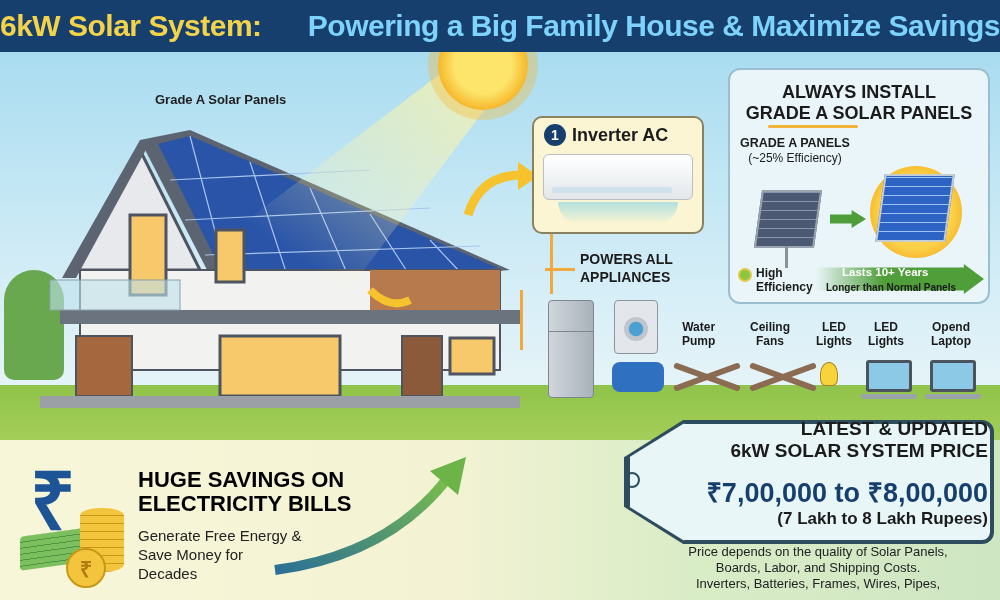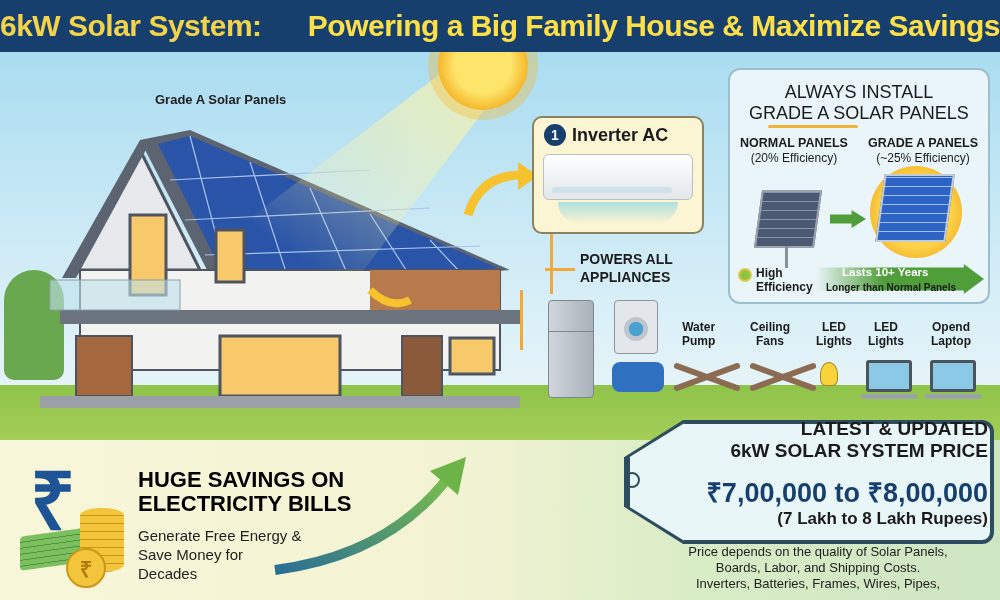--- a/index.html
+++ b/index.html
@@ -1,40 +1,40 @@
 <!DOCTYPE html>
 <html><head>
 <meta charset="utf-8">
 <style>
 *{box-sizing:border-box;margin:0;padding:0}
 body{width:1000px;height:600px;overflow:hidden;font-family:"Liberation Sans",sans-serif;position:relative;background:#cfeaf5}
 .header{position:absolute;left:0;top:0;width:1000px;height:52px;background:#173f6d;display:flex;align-items:center;justify-content:space-between;font-weight:700;font-size:30px;letter-spacing:-0.5px;z-index:5}
 .header .hl{color:#f3d34a}
-.header .rest{color:#fde047;margin-left:8px}
+.header .rest{color:#7dd3fc;margin-left:8px}
 .sky{position:absolute;left:0;top:52px;width:1000px;height:340px;background:linear-gradient(180deg,#a9dcf0 0%,#d6eef7 70%,#e6f4f8 100%)}
 .ground{position:absolute;left:0;top:385px;width:1000px;height:60px;background:linear-gradient(180deg,#8fc34a,#a6cf5a)}
 .bottom{position:absolute;left:0;top:440px;width:1000px;height:160px;background:linear-gradient(90deg,#f8f6d8 0%,#f3f3d4 45%,#d8ecc6 70%,#cfe6c3 100%)}
 .sun{position:absolute;left:438px;top:20px;width:90px;height:90px;border-radius:50%;background:radial-gradient(circle,#fde46a 45%,#f6b82c 70%);box-shadow:0 0 0 10px rgba(246,184,44,.35);z-index:4}
 .beam{position:absolute;left:210px;top:55px;width:300px;height:260px;background:linear-gradient(215deg,rgba(255,245,170,.85),rgba(255,245,170,0) 75%);clip-path:polygon(85% 0,100% 8%,40% 100%,5% 70%);z-index:3}
 
 .house{position:absolute;left:40px;top:110px;width:490px;height:300px;z-index:2}
 .panel-label{position:absolute;left:155px;top:92px;font-size:13px;font-weight:700;color:#1f1f1f;z-index:6}
 .tree{position:absolute;left:4px;top:270px;width:60px;height:110px;border-radius:30px 30px 10px 10px;background:#6aa84f;z-index:1}
 
 .inv{position:absolute;left:532px;top:116px;width:172px;height:118px;border:2px solid #8a8160;border-radius:10px;background:#fbf5d3;z-index:4}
 .inv-title{display:flex;align-items:center;gap:6px;margin:6px 0 0 10px;font-weight:700;font-size:18px;color:#1c1c1c}
 .inv-num{width:22px;height:22px;border-radius:50%;background:#173f6d;color:#fff;font-size:14px;display:flex;align-items:center;justify-content:center}
 .ac{margin:8px auto 0;width:150px;height:46px;border-radius:6px;background:linear-gradient(180deg,#fff,#e3e7ea);border:1px solid #b8c0c6;position:relative}
 .ac::after{content:"";position:absolute;left:8px;right:20px;bottom:6px;height:6px;border-radius:2px;background:#cfe1ea}
 .ac-air{margin:2px auto 0;width:120px;height:22px;background:linear-gradient(180deg,rgba(130,210,230,.6),rgba(130,210,230,0));border-radius:0 0 40px 40px}
 .wire{position:absolute;background:#f0a93a;z-index:3}
 .powers{position:absolute;left:580px;top:250px;font-weight:700;font-size:14px;color:#1c1c1c;line-height:18px;z-index:4}
 
 .grade{position:absolute;left:728px;top:68px;width:262px;height:236px;border:2px solid #9bbfcf;border-radius:12px;background:#e9f5f8;z-index:4}
-.grade-title{text-align:center;font-weight:400;font-size:18px;line-height:21px;color:#1b1b1b;margin-top:12px}
+.grade-title{text-align:center;font-weight:700;font-size:18px;line-height:21px;color:#1b1b1b;margin-top:12px}
 .grade-title .underline{display:block;width:90px;height:3px;background:#f2b33a;border-radius:2px;margin:1px 0 0 38px}
 .grade-cols{display:flex;justify-content:space-between;padding:0 10px;margin-top:8px}
 .grade-col{text-align:center;font-size:12px;color:#1b1b1b;line-height:15px}
 .grade-col b{display:block;font-size:12.5px}
 .panel-normal{position:absolute;left:28px;top:120px;width:60px;height:58px;background:repeating-linear-gradient(0deg,#4c5972 0 8px,#8894aa 8px 9px),#4c5972;transform:skewX(-8deg);border:2px solid #9aa3ad}
 .pole{position:absolute;left:55px;top:176px;width:3px;height:22px;background:#8a9099}
 .arrow-small{position:absolute;left:100px;top:140px;width:36px;height:18px;background:#4f9e3a;clip-path:polygon(0 25%,60% 25%,60% 0,100% 50%,60% 100%,60% 75%,0 75%)}
 .sun-small{position:absolute;left:140px;top:96px;width:92px;height:92px;border-radius:50%;background:radial-gradient(circle,#fcd24b 55%,#f6b82c 75%)}
 .panel-grade{position:absolute;left:150px;top:104px;width:70px;height:68px;background:repeating-linear-gradient(0deg,#2d63c4 0 8px,#9fc1ef 8px 9px),#2d63c4;transform:skewX(-8deg);border:2px solid #c4ccd4}
 .badge{position:absolute;left:8px;top:198px;width:14px;height:14px;border-radius:50%;background:#8cc63f;border:2px solid #e2c84a}
@@ -189,24 +189,20 @@
 </div>
 
 <div class="grade">
   <div class="grade-title">
     <div>ALWAYS INSTALL</div>
     <div>GRADE A SOLAR PANELS</div>
     <span class="underline"></span>
   </div>
   <div class="grade-cols">
     <div class="grade-col">
-      <b>NORMAL PANELS</b>
-      <span>(20% Efficiency)</span>
-    </div>
-    <div class="grade-col">
       <b>GRADE A PANELS</b>
       <span>(~25% Efficiency)</span>
     </div>
   </div>
   <div class="panel-normal"></div>
   <div class="pole"></div>
   <div class="arrow-small"></div>
   <div class="sun-small"></div>
   <div class="panel-grade"></div>
   <div class="badge"></div>

